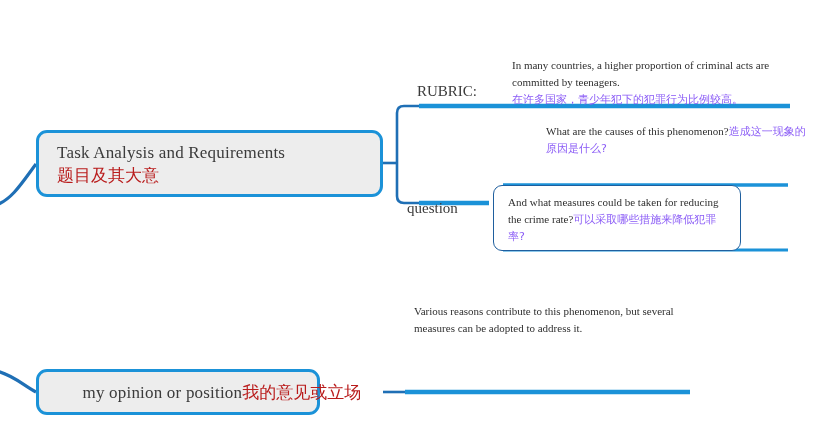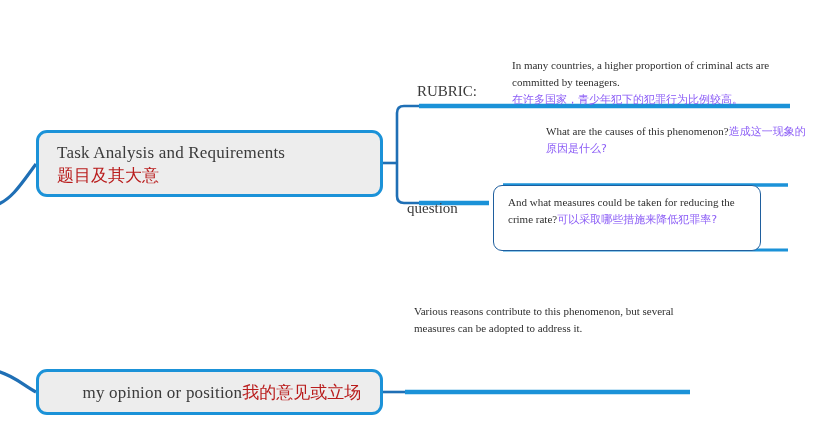--- a/index.html
+++ b/index.html
@@ -105,40 +105,40 @@
 
     <path d="M 383 392 L 405 392" fill="none" stroke="#1f6fb5" stroke-width="2.6"></path>
     <path d="M 405 392 L 690 392" fill="none" stroke="#1b92d8" stroke-width="4.4"></path>
   </svg>
 
   <div class="node" style="left:36px;top:130px;width:347px;height:67px;">
     <div class="en">Task Analysis and Requirements</div>
     <div class="zh">题目及其大意</div>
   </div>
 
-  <div class="node" style="left:36px;top:369px;width:347px;height:46px;padding-top:0;padding-bottom:0;">
+  <div class="node" style="left:36px;top:369px;width:284px;height:46px;padding-top:0;padding-bottom:0;">
     <div class="mixline">
       <span class="en">my opinion or position</span><span class="zh">我的意见或立场</span>
     </div>
   </div>
 
   <div class="blabel" style="left:417px;top:83px;">RUBRIC:</div>
 
   <div class="blabel" style="left:407px;top:193px;margin-top:7px;">question</div>
 
   <div class="leaf" style="left:512px;top:57px;width:285px;">
     <div class="ln en">In many countries, a higher proportion of criminal acts are committed by teenagers.</div>
     <div class="ln zh">在许多国家，青少年犯下的犯罪行为比例较高。</div>
   </div>
 
   <div class="leaf" style="left:526px;top:123px;width:270px;margin-left:20px;">
     <div class="ln"><span class="en">What are the causes of this phenomenon?</span><span class="zh">造成这一现象的原因是什么?</span></div>
   </div>
 
-  <div class="leafbox" style="left:493px;top:185px;width:268px;height:66px;">
+  <div class="leafbox" style="left:493px;top:185px;width:248px;height:66px;">
     <div class="leaf" style="position:static;">
       <div class="ln"><span class="en">And what measures could be taken for reducing the crime rate?</span><span class="zh">可以采取哪些措施来降低犯罪率?</span></div>
     </div>
   </div>
 
   <div class="leaf" style="left:414px;top:303px;width:272px;">
     <div class="ln en">Various reasons contribute to this phenomenon, but several measures can be adopted to address it.</div>
   </div>
 
 </div>

